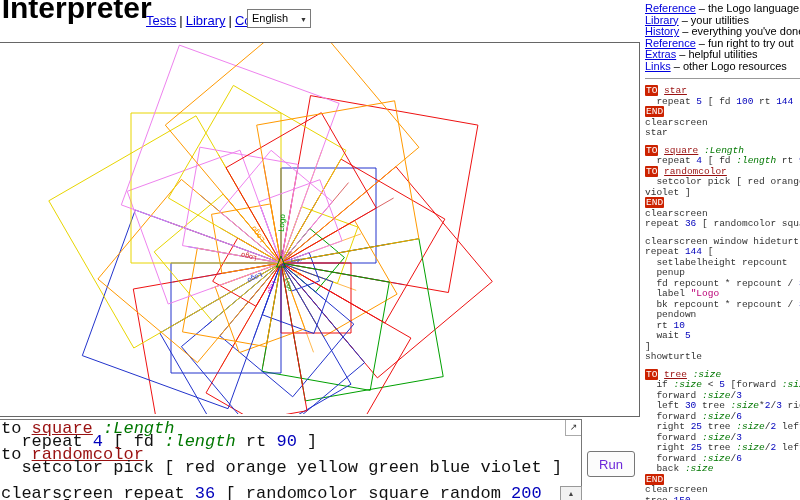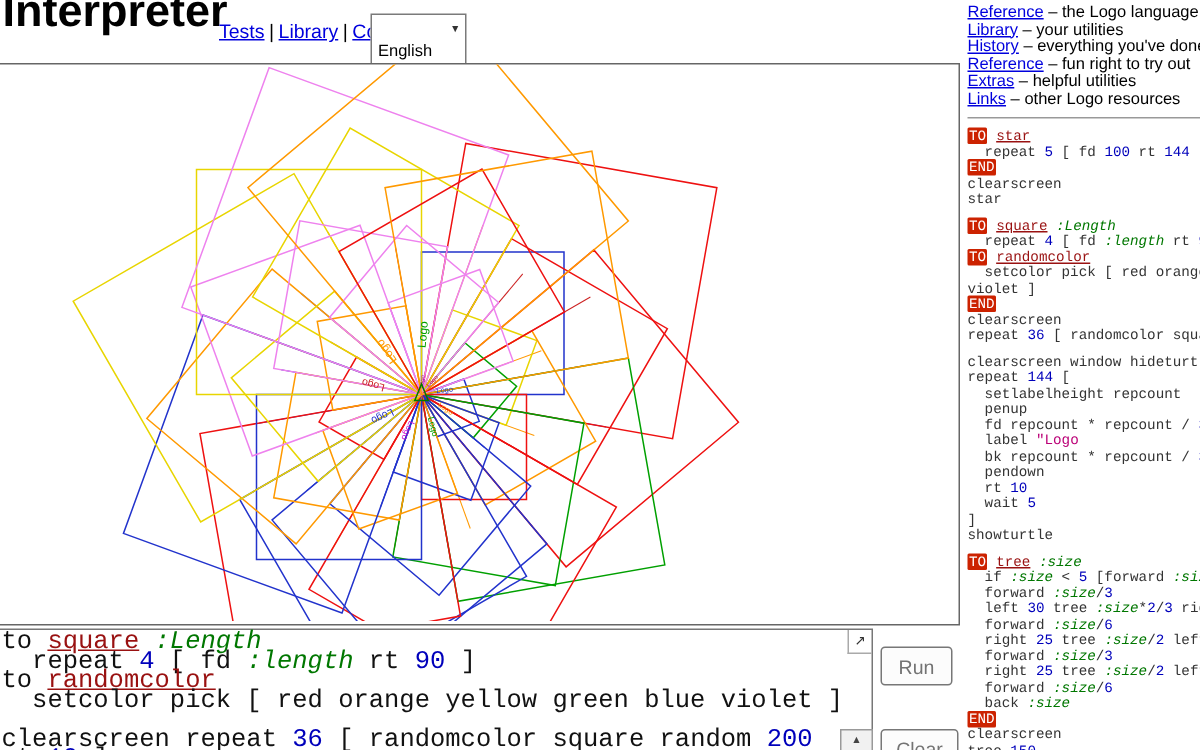--- a/index.html
+++ b/index.html
@@ -4,21 +4,21 @@
 <style>
   html,body{margin:0;padding:0;}
   body{width:800px;height:500px;overflow:hidden;background:#fff;font-family:"Liberation Sans",sans-serif;}
   .screen{position:absolute;left:0;top:0;width:800px;height:500px;overflow:hidden;}
 
   a{color:#0000dd;text-decoration:underline;cursor:pointer;text-align:center;}
 
   .title{position:absolute;left:-80px;top:-9px;margin:0;font-size:30px;font-weight:bold;color:#000;white-space:nowrap;}
   .header-links{position:absolute;left:146px;top:13px;font-size:13px;white-space:nowrap;}
   .header-links .sep{color:#000;margin:0 3px;}
-  .lang-select{position:absolute;left:247px;top:9px;width:42px;height:17px;border:1px solid #7a7a7a;background:#fff;font-size:11px;line-height:17px;padding:16px 16px 0 4px;cursor:pointer;}
+  .lang-select{position:absolute;left:247px;top:9px;width:42px;height:17px;border:1px solid #7a7a7a;background:#fff;font-size:11px;line-height:17px;padding:0 16px 0 4px;cursor:pointer;}
   .lang-select .select-arrow{position:absolute;right:3px;top:1px;font-size:7px;color:#333;}
 
   .canvas-box{position:absolute;left:-5px;top:42px;width:643px;height:373px;border:1px solid #666;background:#fff;}
   .canvas-box svg{display:block;}
 
   .sidebar{position:absolute;left:645px;top:3px;width:284px;}
   .nav-row{font-size:11px;line-height:11.5px;white-space:nowrap;color:#000;}
   .sidebar hr{border:none;border-top:1px solid #999;margin:6px 0 7px 0;}
 
   pre.code{margin:0 0 7px 0;font-family:"Liberation Mono","DejaVu Sans Mono",monospace;font-size:9.5px;line-height:10.5px;color:#333;white-space:pre-wrap;cursor:pointer;}
@@ -27,21 +27,21 @@
   .c-var{color:#007700;font-style:italic;}
   .c-num{color:#0000bb;}
   .c-str{color:#bb0077;}
 
   .editor{position:absolute;left:-4px;top:419px;width:586px;height:90px;border:1px solid #777;background:#fff;padding:2px 18px 2px 4px;box-sizing:border-box;}
   .editor pre.code{font-size:17px;line-height:13px;color:#111;margin:0;cursor:text;}
 
   .resize-box{position:absolute;left:565px;top:420px;width:15px;height:15px;border-left:1px solid #aaa;border-bottom:1px solid #aaa;font-size:9px;text-align:center;line-height:15px;color:#333;cursor:pointer;}
   .scroll-box{position:absolute;left:560px;top:486px;width:20px;height:14px;border:1px solid #999;background:#f1f1f1;font-size:7px;text-align:center;line-height:14px;color:#444;cursor:pointer;}
 
-  .btn{position:absolute;left:587px;font-family:"Liberation Sans",sans-serif;font-size:13px;border:1px solid #777;border-radius:3px;background:#fcfcfc;color:#737373;cursor:pointer;}
+  .btn{position:absolute;left:587px;font-family:"Liberation Sans",sans-serif;font-size:13px;border:1px solid #777;border-radius:3px;background:#fcfcfc;color:#6d28d9;cursor:pointer;margin-top:20px;}
   .btn-run{top:431px;width:48px;height:26px;}
   .btn-clear{top:486px;width:52px;height:26px;}
 </style>
 </head>
 <body>
 
 <div class="screen">
 
   <h1 class="title">Logo Interpreter</h1>
 

